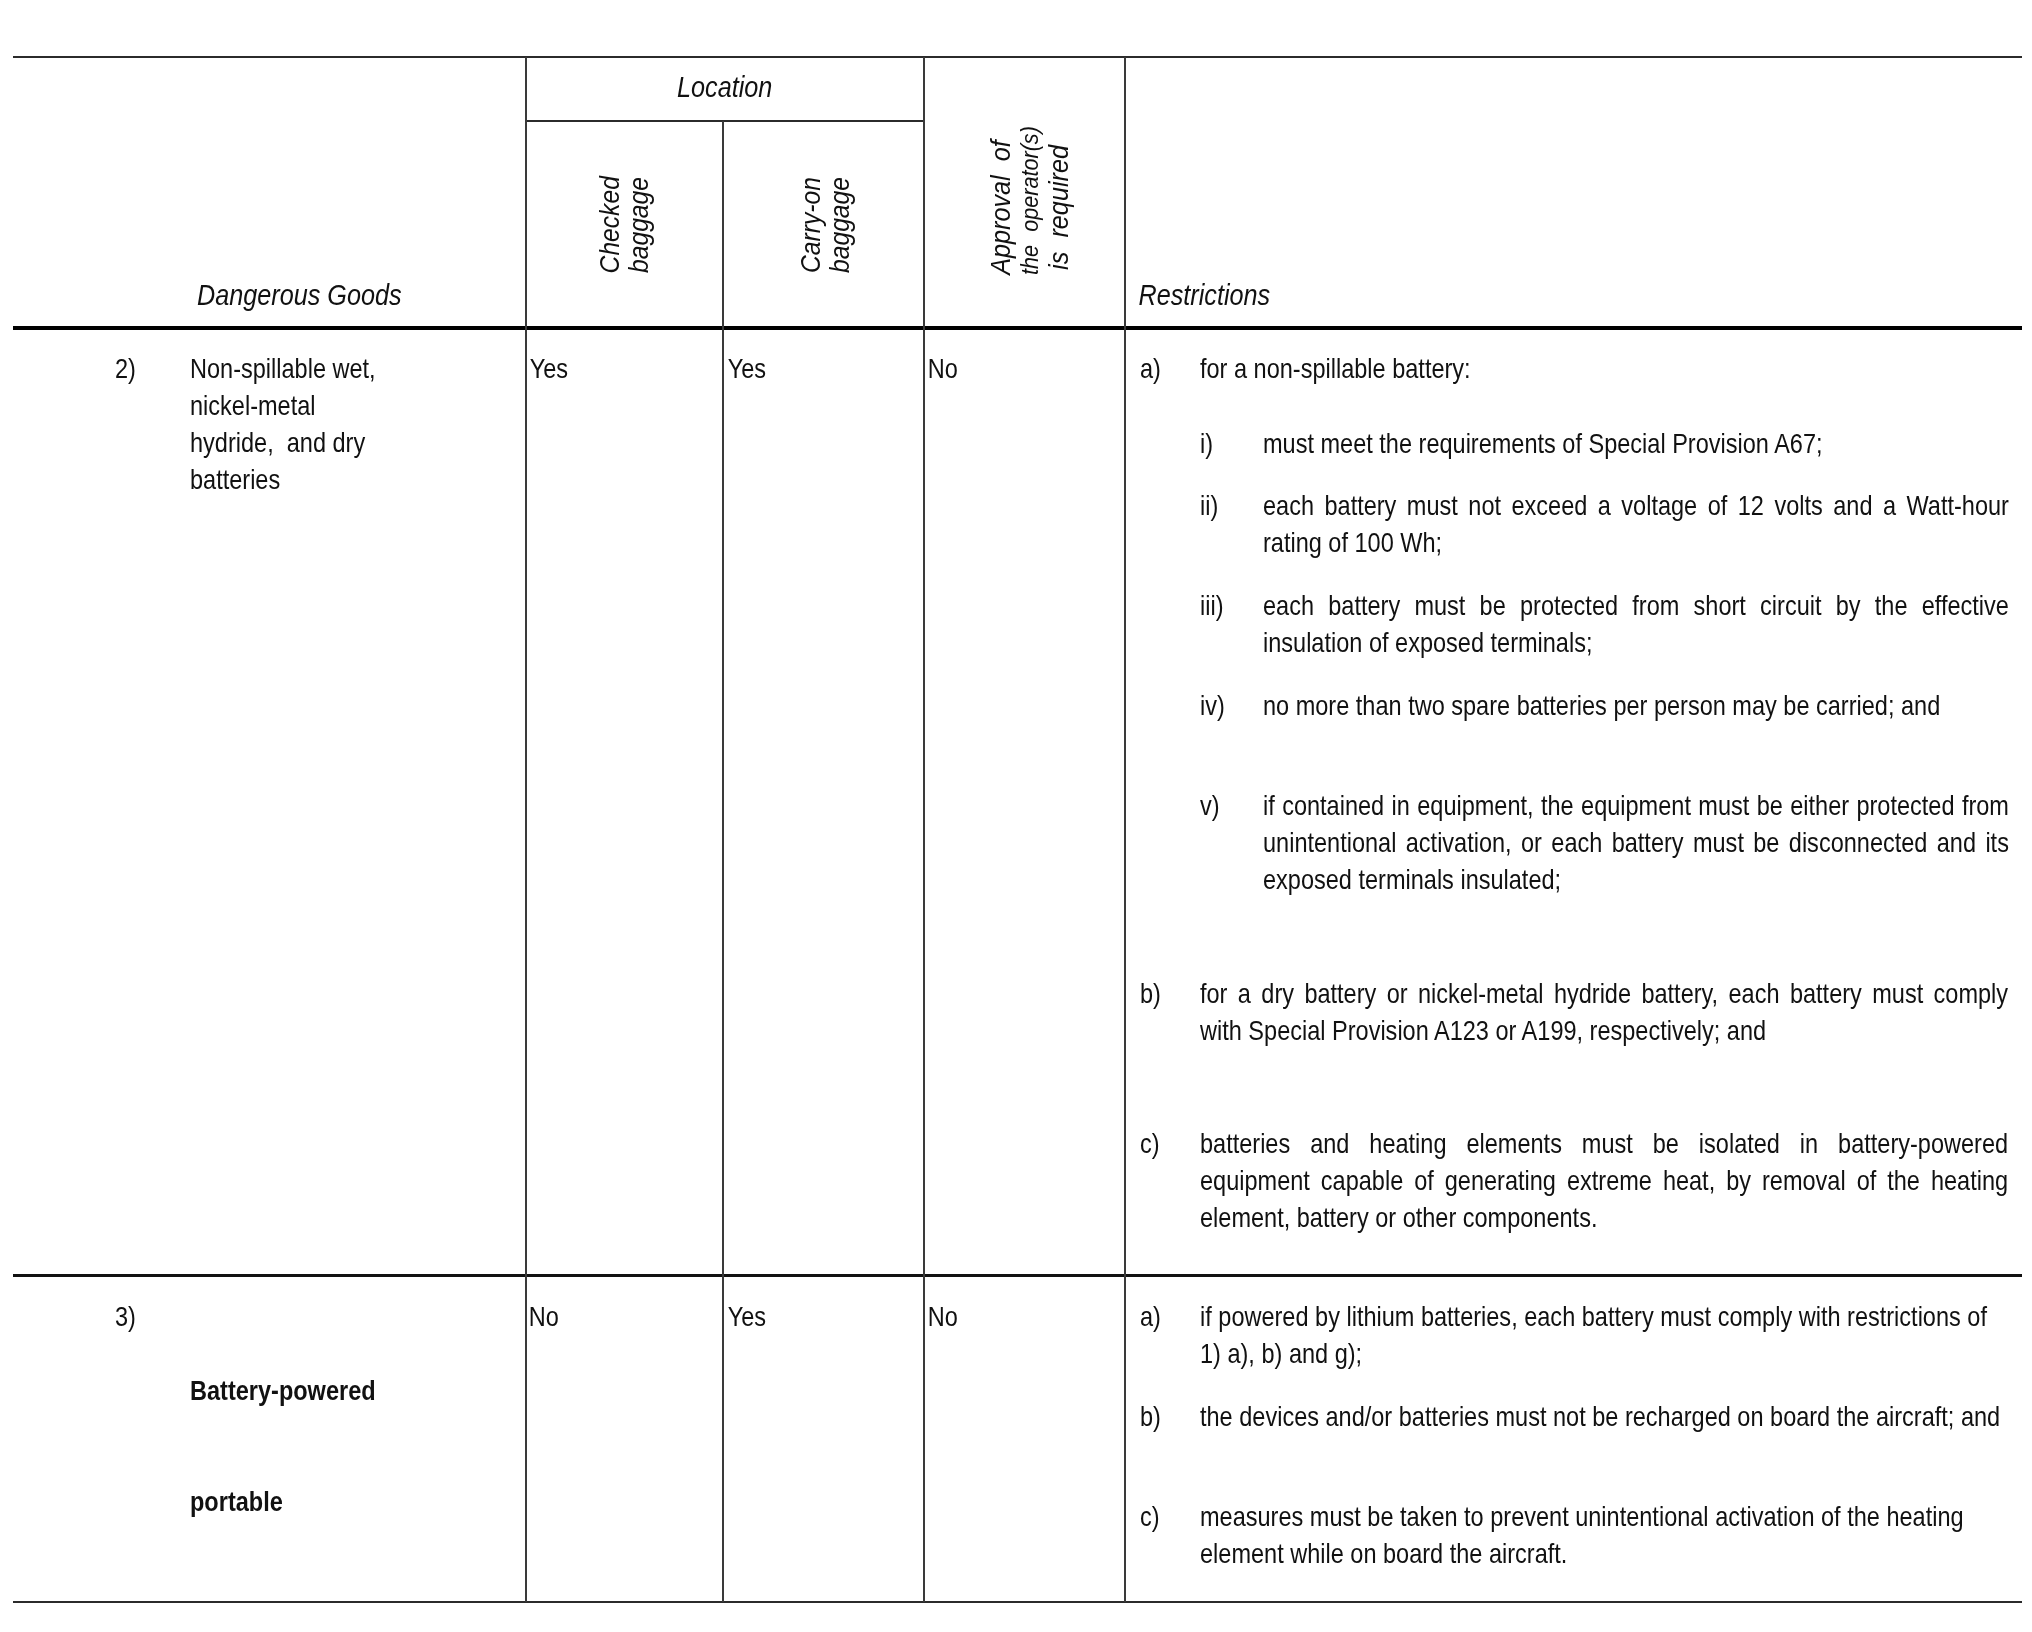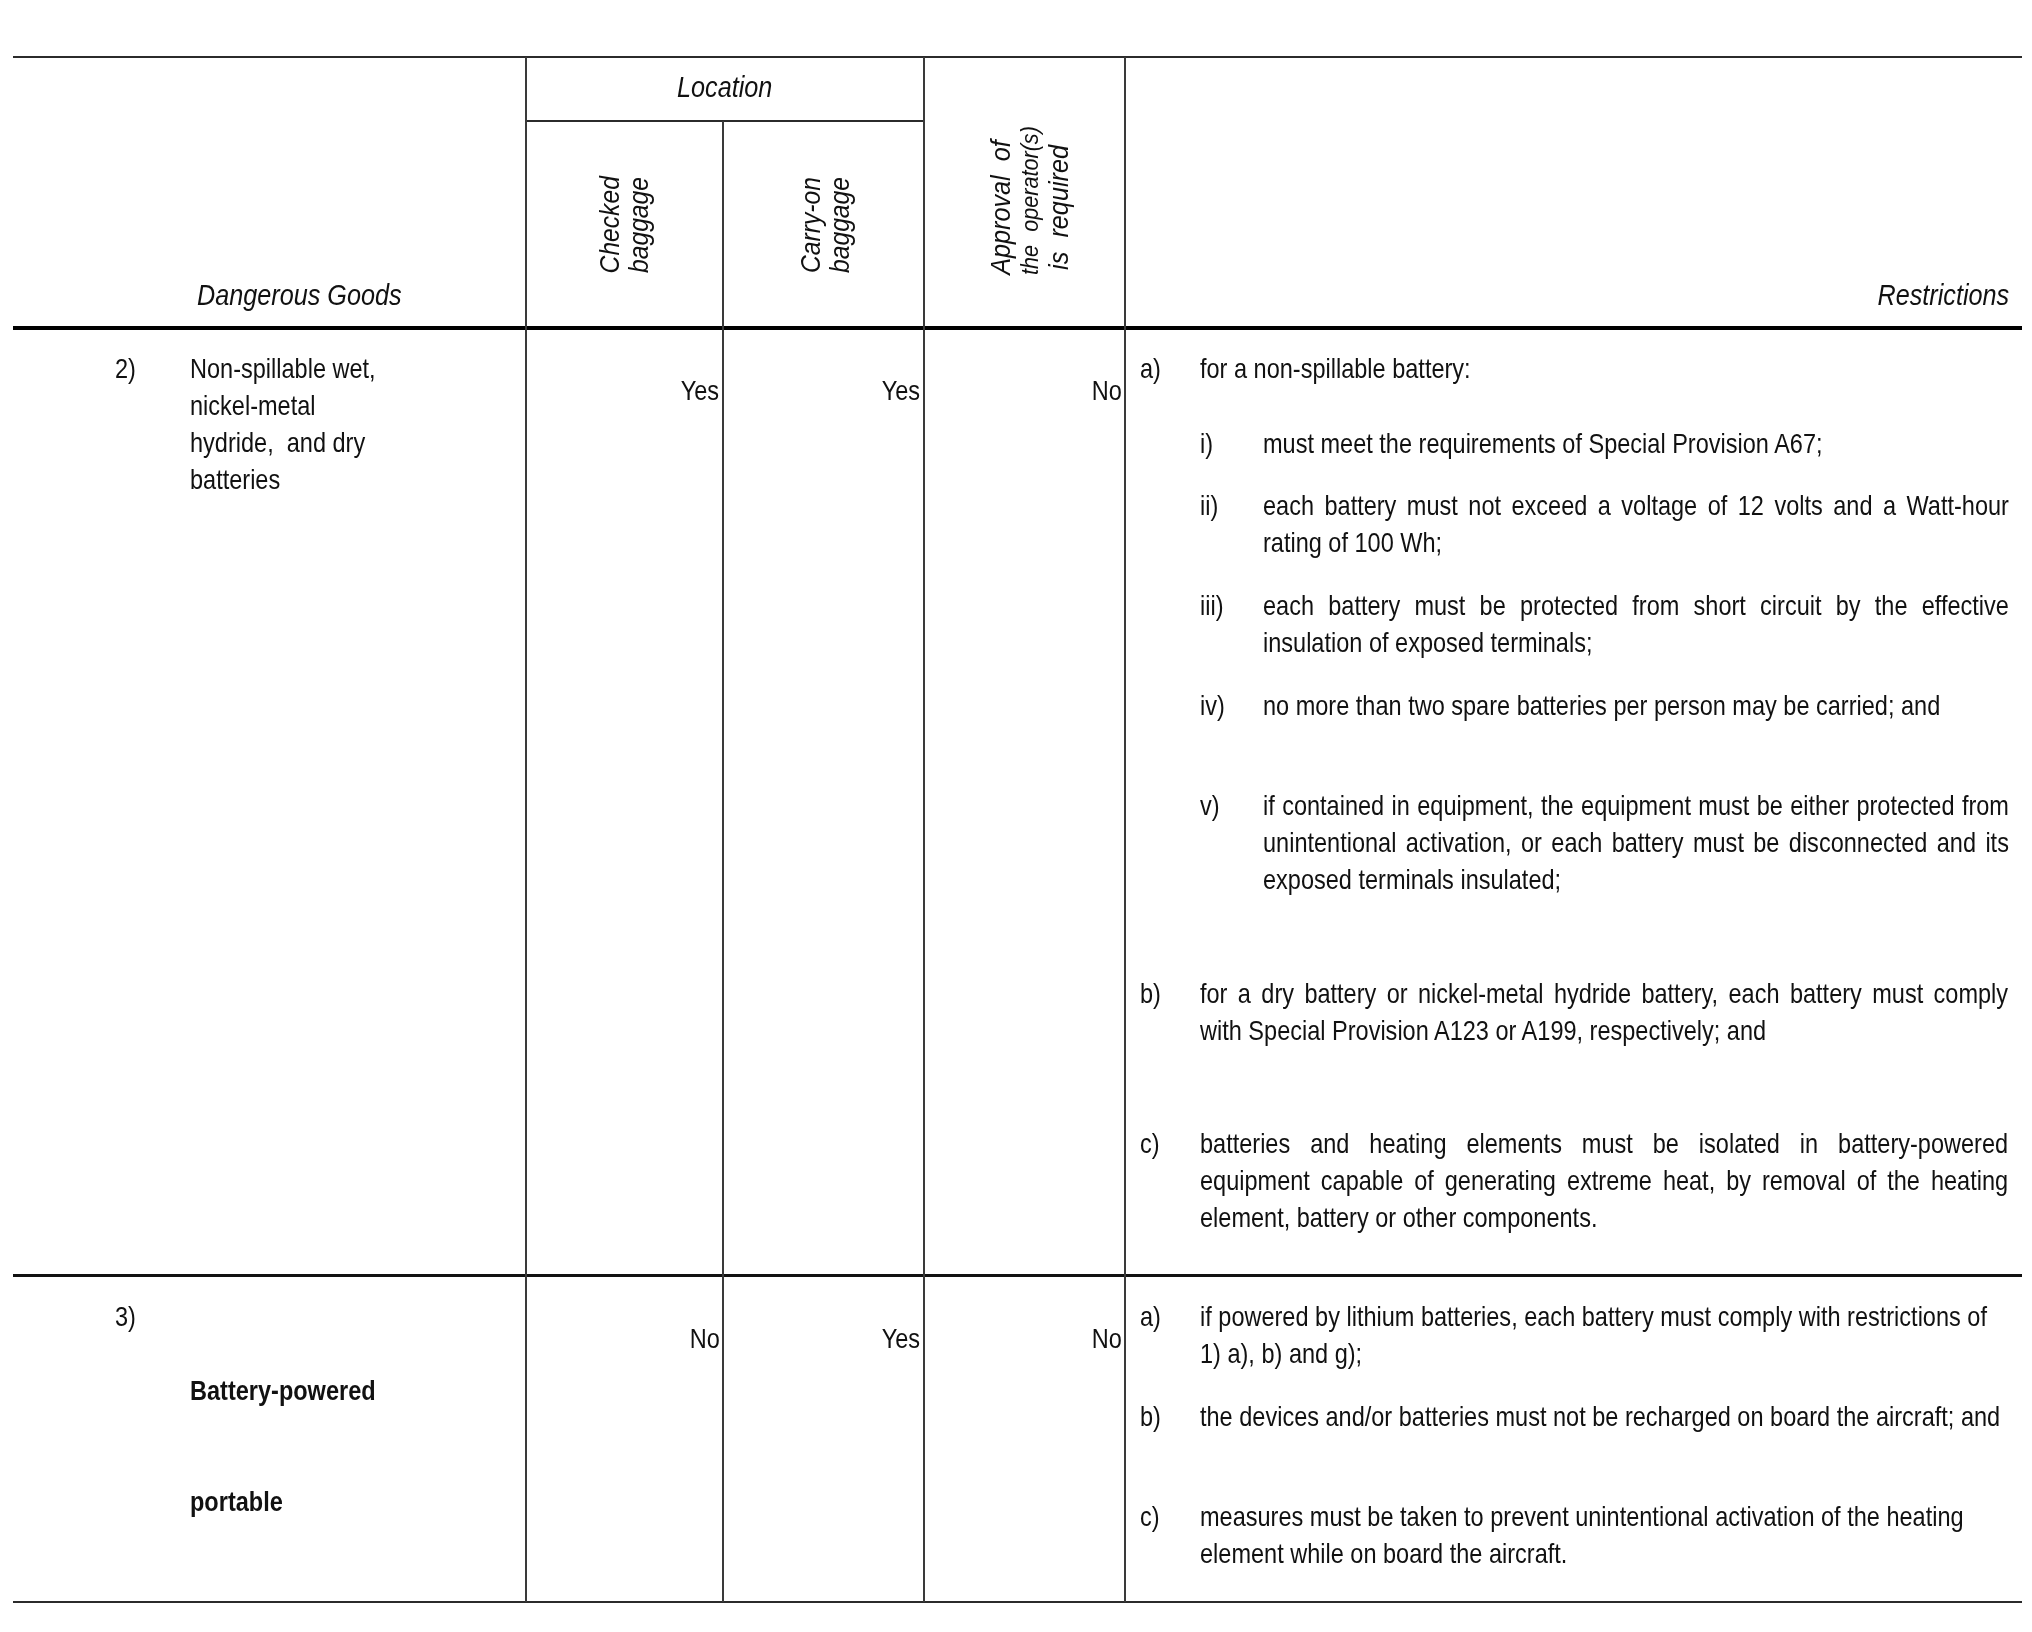--- a/index.html
+++ b/index.html
@@ -4,21 +4,21 @@
 <style>
   html, body { margin: 0; padding: 0; background: #ffffff; }
   body { width: 2032px; height: 1632px; position: relative; overflow: hidden;
          font-family: "Liberation Sans", sans-serif; color: #111; }
   .abs { position: absolute; }
   .hline { position: absolute; background: #2b2b2b; }
   .vline { position: absolute; background: #3a3a3a; width: 2px; }
   .narrow { transform: scaleX(0.84); transform-origin: left top; }
   .txt { font-size: 28px; line-height: 37px; }
   .hdr { font-size: 30px; font-style: italic; white-space: nowrap; }
-  .center-cell { position: absolute; text-align: right; font-size: 28px; line-height: 37px; margin-top: 22px; }
+  .center-cell { position: absolute; text-align: left; font-size: 28px; line-height: 37px; }
   .rot { position: absolute; font-style: italic; font-size: 28px; line-height: 29px;
          transform: rotate(-90deg); transform-origin: center center; text-align: center;
          white-space: nowrap; }
   .marker { position: absolute; font-size: 28px; line-height: 37px; }
   .para { position: absolute; text-align: justify; font-size: 28px; line-height: 37px; }
   .clip-row3 { position: absolute; overflow: hidden; font-weight: bold; }
 </style>
 </head>
 <body>
 
@@ -50,21 +50,21 @@
   <div>Carry-on</div>
   <div>baggage</div>
 </div>
 
 <div class="rot" style="left:954px; top:164px; width:150px; height:87px; transform: rotate(-90deg) scaleX(0.9);">
   <div style="word-spacing:8px;">Approval of</div>
   <div style="word-spacing:8px; font-size:24px;">the operator(s)</div>
   <div style="word-spacing:8px;">is required</div>
 </div>
 
-<div class="abs" style="left:1126px; top:278px; width:896px; text-align:right;">
+<div class="abs" style="left:1126px; top:278px; width:896px; text-align:left;">
   <span class="hdr narrow" style="display:inline-block; transform-origin:center top;">Restrictions</span>
 </div>
 
 <div>
   <div class="abs narrow txt" style="left:115px; top:350px;">2)</div>
   <div class="abs narrow txt" style="left:190px; top:350px; width:390px;">
     <div>Non-spillable wet,</div>
     <div>nickel-metal</div>
     <div style="white-space:pre;">hydride,  and dry</div>
     <div>batteries</div>

